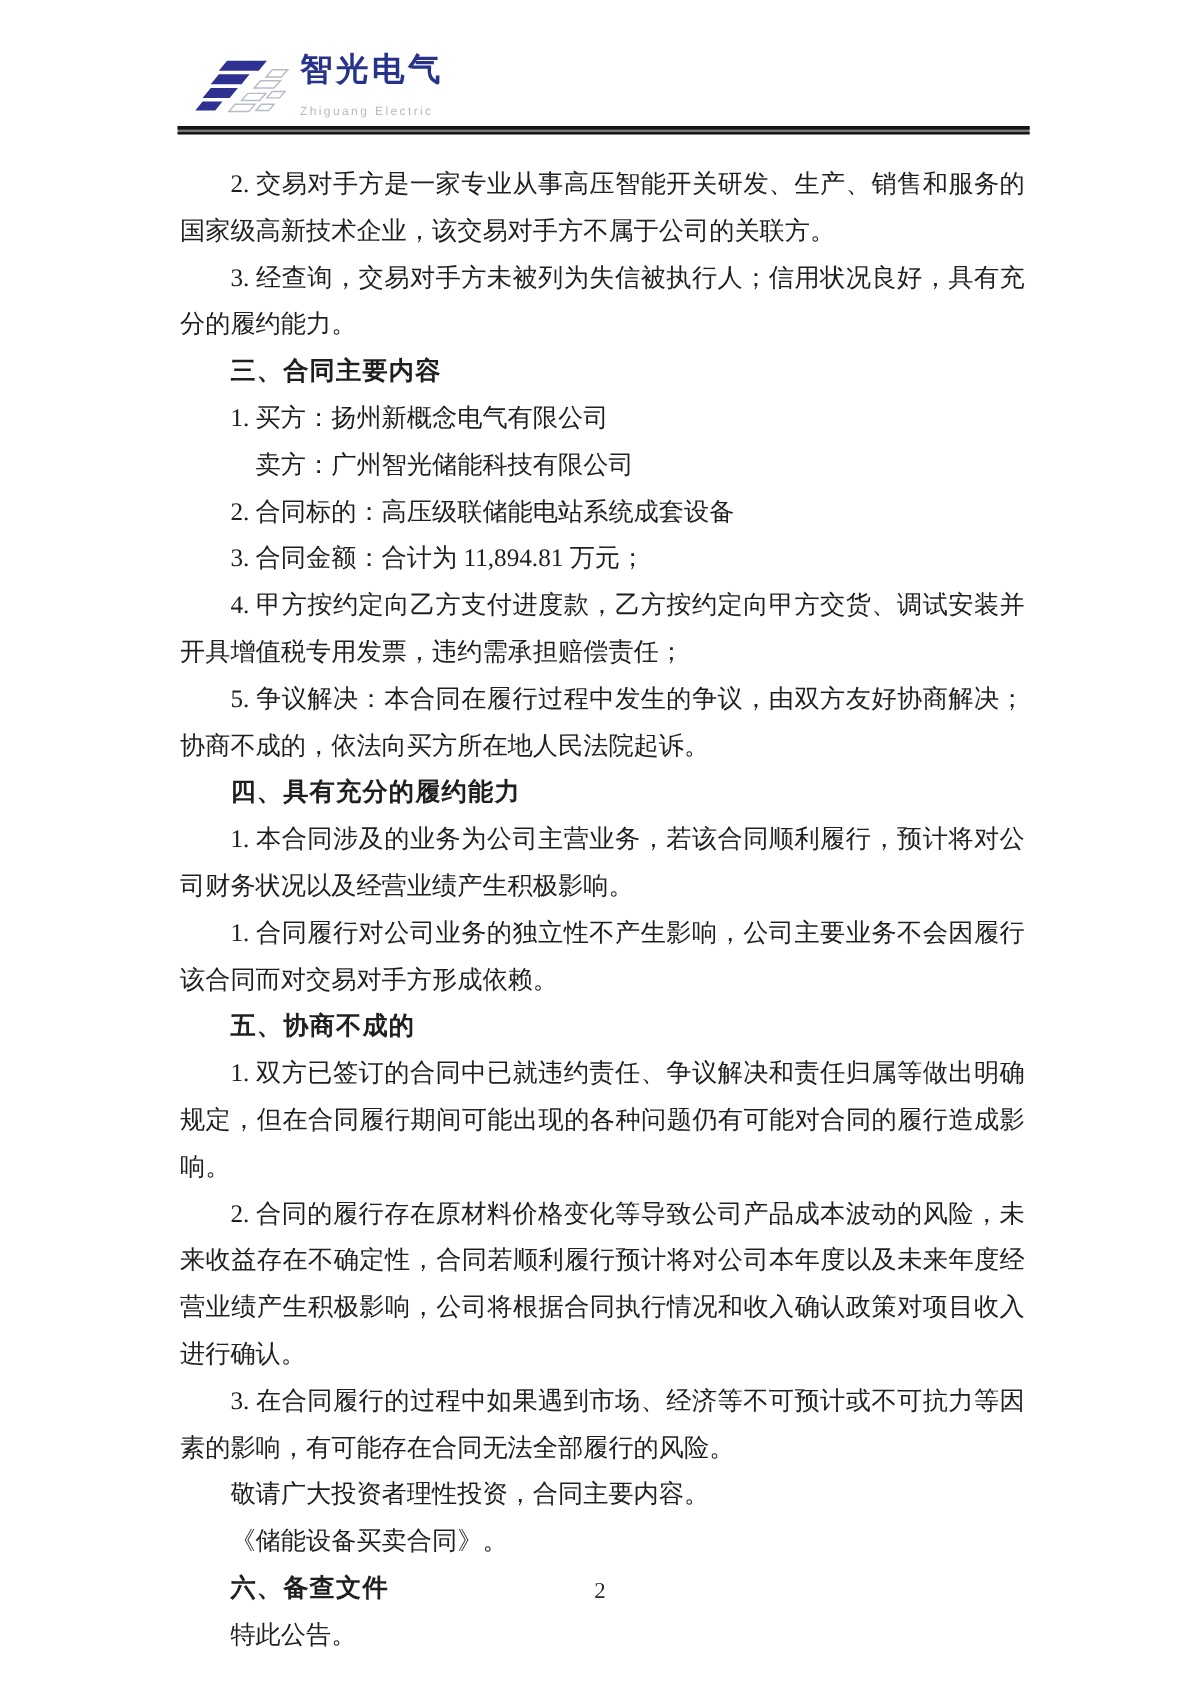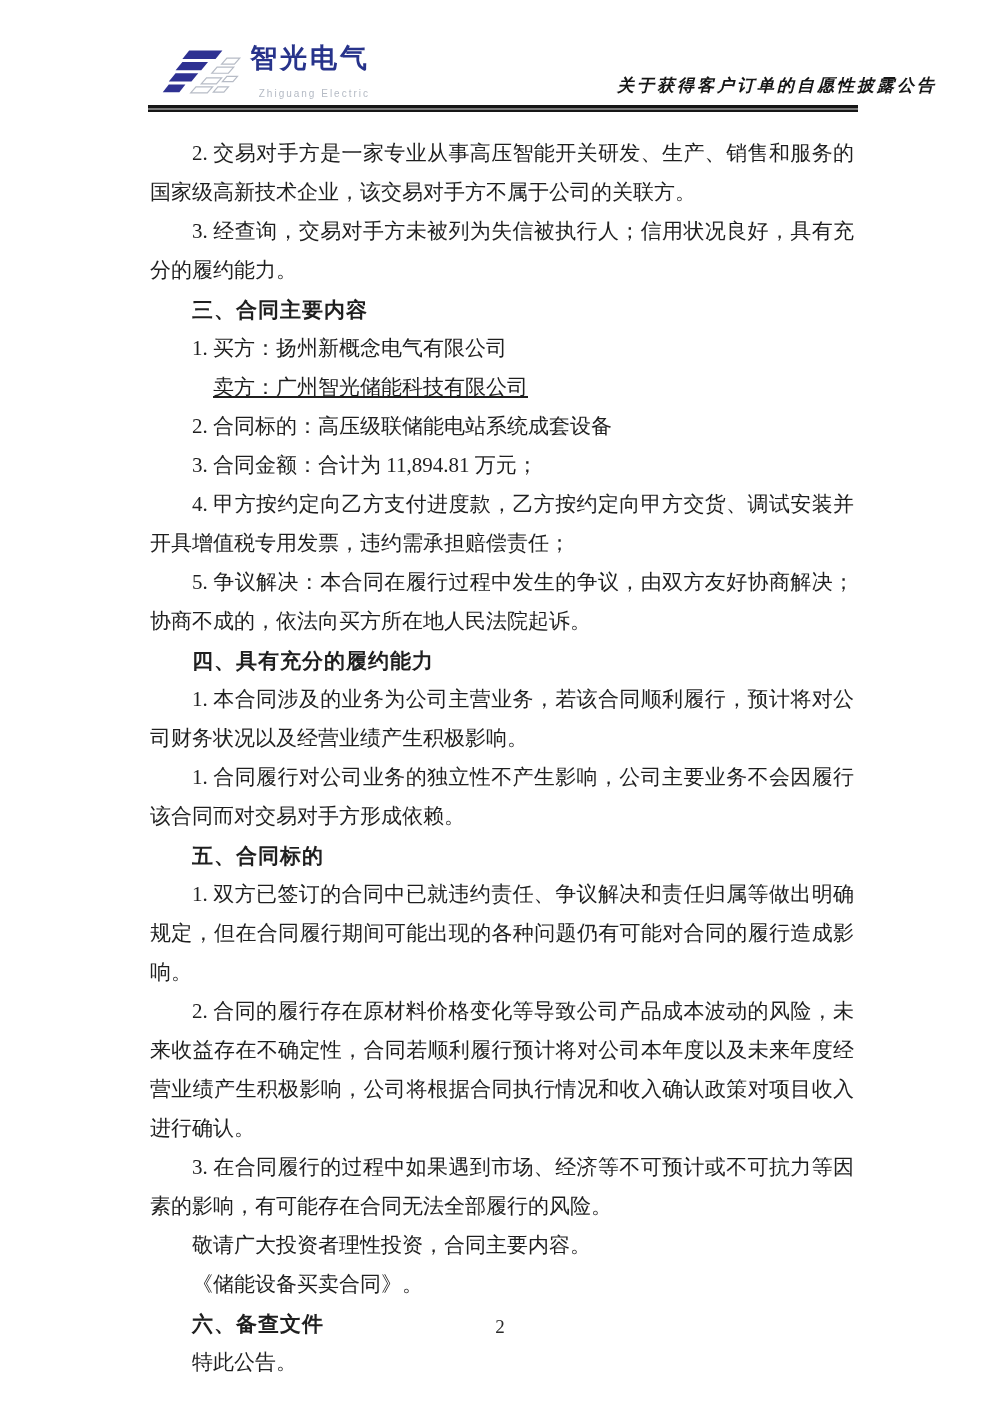--- a/index.html
+++ b/index.html
@@ -15,22 +15,21 @@
     background: #ffffff;
     color: #1f1f1f;
     font-family: "Liberation Serif", "DejaVu Serif", serif;
     overflow: hidden;
   }
   
   .header {
     display: flex;
     justify-content: space-between;
     align-items: flex-end;
-    padding: 44px 63px 4px 162px;
-    text-align: right;
+    padding: 44px 108px 4px 162px;
   }
   .logo {
     display: flex;
     align-items: center;
     gap: 8px;
   }
   .logo-mark {
     width: 80px;
     height: 54px;
     flex: 0 0 auto;
@@ -68,21 +67,21 @@
   }
   
   .body {
     padding: 22px 146px 0 150px;
     font-size: 21px;
     line-height: 39px;
     text-align: justify;
   }
   .blk { margin: 0; }
   .para, .item { text-indent: 2em; }
-  .subitem { text-indent: 3em; text-decoration: underline; }
+  .subitem { text-indent: 3em; }
   .heading {
     font-family: Liberation Sans, sans-serif;
     font-weight: 700;
     text-indent: 2em;
     letter-spacing: 1px;
   }
   
   .page-number {
     position: absolute;
     bottom: 76px;
@@ -116,39 +115,38 @@
           <path d="M59 40 L79 40 L72 48 L52 48 Z"></path>
           <path d="M45 52 L67 52 L60 60 L38 60 Z"></path>
           <path d="M74 52 L88 52 L82 59 L68 59 Z"></path>
         </g>
       </svg>
       <div class="logo-text">
         <div class="cn">智光电气</div>
         <div class="en">Zhiguang Electric</div>
       </div>
     </div>
-    <div class="doc-title">关于获得客户订单的自愿性披露公告</div>
   </header>
 
   <div class="rule"></div>
 
   <main class="body">
     <p class="blk para">2. 交易对手方是一家专业从事高压智能开关研发、生产、销售和服务的国家级高新技术企业，该交易对手方不属于公司的关联方。</p>
     <p class="blk para">3. 经查询，交易对手方未被列为失信被执行人；信用状况良好，具有充分的履约能力。</p>
     <p class="blk heading">三、合同主要内容</p>
     <p class="blk item">1. 买方：扬州新概念电气有限公司</p>
     <p class="blk subitem">卖方：广州智光储能科技有限公司</p>
     <p class="blk item">2. 合同标的：高压级联储能电站系统成套设备</p>
     <p class="blk item">3. 合同金额：合计为 11,894.81 万元；</p>
     <p class="blk para">4. 甲方按约定向乙方支付进度款，乙方按约定向甲方交货、调试安装并开具增值税专用发票，违约需承担赔偿责任；</p>
     <p class="blk para">5. 争议解决：本合同在履行过程中发生的争议，由双方友好协商解决；协商不成的，依法向买方所在地人民法院起诉。</p>
     <p class="blk heading">四、具有充分的履约能力</p>
     <p class="blk para">1. 本合同涉及的业务为公司主营业务，若该合同顺利履行，预计将对公司财务状况以及经营业绩产生积极影响。</p>
     <p class="blk para">1. 合同履行对公司业务的独立性不产生影响，公司主要业务不会因履行该合同而对交易对手方形成依赖。</p>
-    <p class="blk heading">五、合同标的</p>
+    <p class="blk heading">五、协商不成的</p>
     <p class="blk para">1. 双方已签订的合同中已就违约责任、争议解决和责任归属等做出明确规定，但在合同履行期间可能出现的各种问题仍有可能对合同的履行造成影响。</p>
     <p class="blk para">2. 合同的履行存在原材料价格变化等导致公司产品成本波动的风险，未来收益存在不确定性，合同若顺利履行预计将对公司本年度以及未来年度经营业绩产生积极影响，公司将根据合同执行情况和收入确认政策对项目收入进行确认。</p>
     <p class="blk para">3. 在合同履行的过程中如果遇到市场、经济等不可预计或不可抗力等因素的影响，有可能存在合同无法全部履行的风险。</p>
     <p class="blk para">敬请广大投资者理性投资，合同主要内容。</p>
     <p class="blk para">《储能设备买卖合同》。</p>
     <p class="blk heading">六、备查文件</p>
     <p class="blk para">特此公告。</p>
   </main>
 
   <div class="page-number">2</div>

